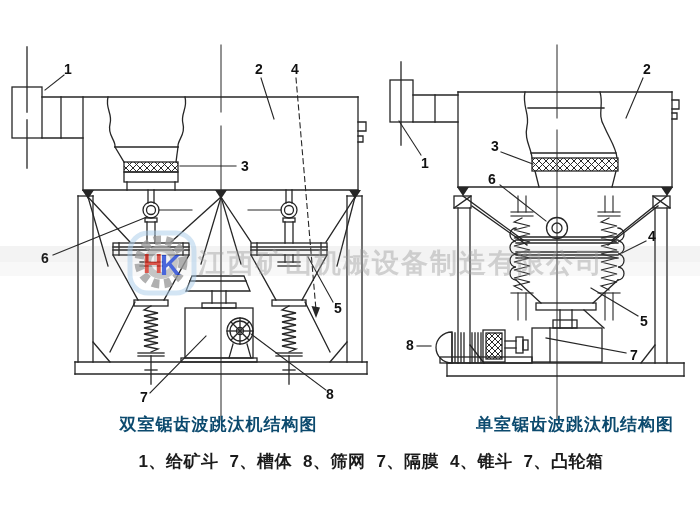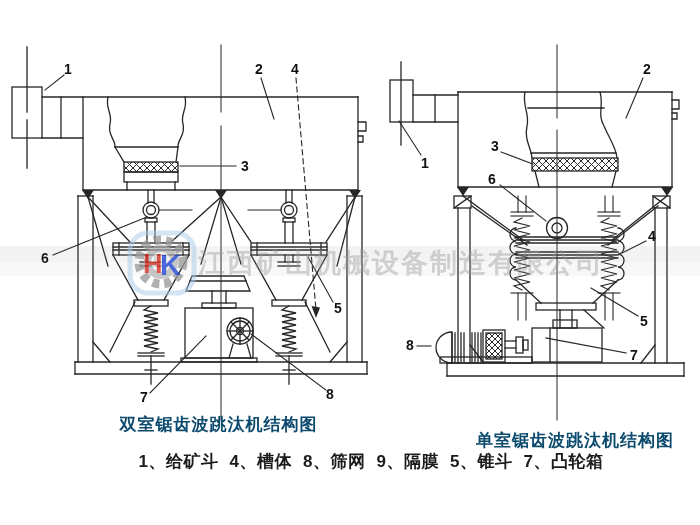--- a/index.html
+++ b/index.html
@@ -7,21 +7,21 @@
     position:relative;width:700px;height:525px;background:#ffffff;overflow:hidden;
     font-family:"Liberation Sans","DejaVu Sans",sans-serif;
   }
   svg{position:absolute;left:0;top:0;}
   .caption{
     position:absolute;top:414px;height:22px;line-height:22px;
     font-size:17px;font-weight:bold;color:#0c4a6e;text-align:center;
     letter-spacing:1px;white-space:nowrap;
   }
   .caption.left{left:96px;width:245px;}
-  .caption.right{left:455px;width:240px;margin-top:16px;}
+  .caption.right{left:455px;width:240px;}
   .legend{
     position:absolute;left:0;top:450px;width:700px;
     display:flex;justify-content:center;gap:11px;
     font-size:17px;font-weight:bold;color:#1b1b1b;white-space:nowrap;padding-left:21px;
   }
   .legend span{letter-spacing:0.5px;}
   .num-label{font:bold 14px "Liberation Sans","DejaVu Sans",sans-serif;fill:#111;}
   .wm-text{
     font:bold 27px "Liberation Sans","DejaVu Sans",sans-serif;
     fill:#9a9a9a;opacity:.42;letter-spacing:2px;
@@ -349,21 +349,21 @@
       <text x="160" y="275" font-family="Liberation Sans, DejaVu Sans, sans-serif" font-size="29" font-weight="bold" fill="#1a3fd4">K</text>
     </g>
   </g>
 </svg>
 
 <div class="caption left">双室锯齿波跳汰机结构图</div>
 <div class="caption right">单室锯齿波跳汰机结构图</div>
 <div class="legend">
       <span style="display:flex;gap:11px;">
         <span>1、给矿斗</span>
-        <span>4、槽体</span>
+        <span>7、槽体</span>
         <span>8、筛网</span>
-        <span>9、隔膜</span>
-        <span>5、锥斗</span>
+        <span>7、隔膜</span>
+        <span>4、锥斗</span>
         <span>7、凸轮箱</span>
       </span>
     </div>
 
 </div>
 
 </body></html>

